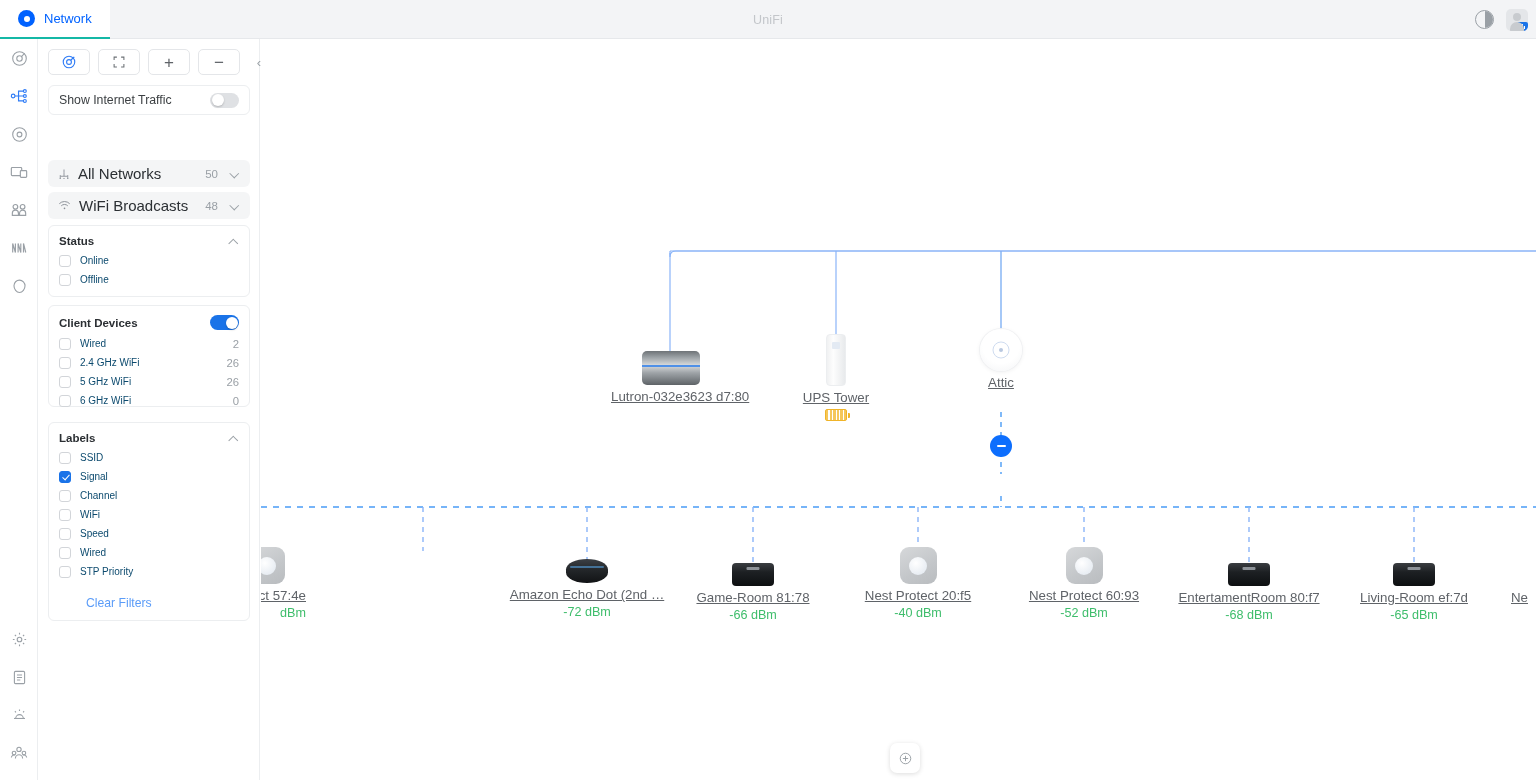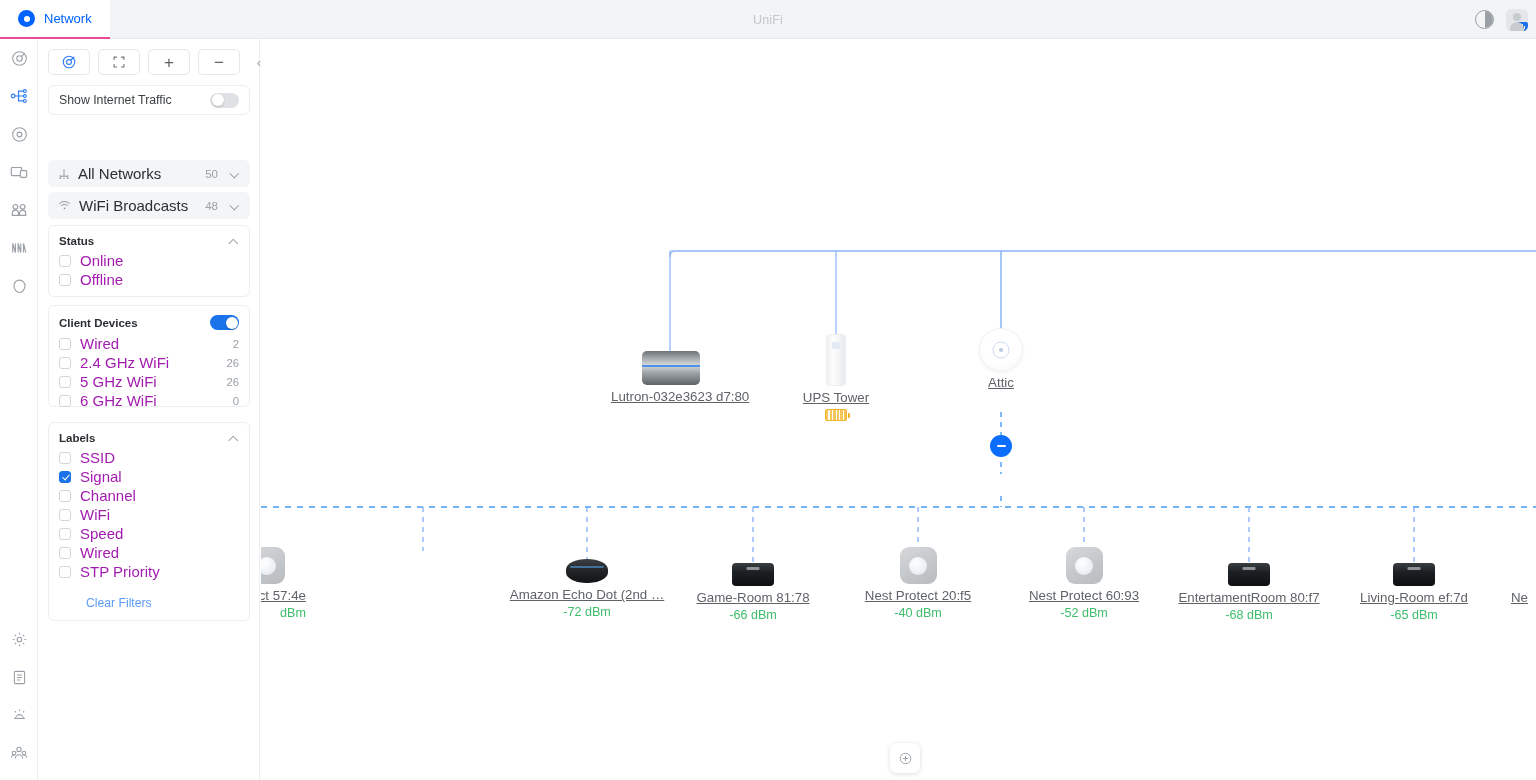--- a/index.html
+++ b/index.html
@@ -44,21 +44,21 @@
   .chev::after {
     content:""; position:absolute; left:0; top:1px;
     width: 6px; height: 6px;
     border-right: 1.3px solid #8b9097; border-bottom: 1.3px solid #8b9097;
     transform: rotate(45deg);
   }
   .tab-network {
     display: flex; align-items: center; gap: 9px;
     padding: 0 18px; height: 39px;
     background: #ffffff;
-    border-bottom: 2px solid #ec4899;
+    border-bottom: 2px solid #14b8a6;
     position: relative; top: 0;
   }
   .tab-network .ni {
     width: 17px; height: 17px; border-radius: 50%;
     background: #0062ff; position: relative; flex:0 0 auto;
   }
   .tab-network .ni::after {
     content:""; position:absolute; left:50%; top:50%;
     width:6px; height:6px; border-radius:50%;
     background:#ffffff; transform: translate(-50%,-50%);
@@ -205,21 +205,21 @@
     width: 12px; height: 12px; border: 1.2px solid #d2d5d9; border-radius: 3px;
     background: #fff; flex: 0 0 auto; position: relative;
   }
   .cbox.checked { background: #1a73e8; border-color: #1a73e8; }
   .cbox.checked::after {
     content:""; position:absolute; left: 3.6px; top: 1.3px;
     width: 3px; height: 6px;
     border-right: 1.6px solid #fff; border-bottom: 1.6px solid #fff;
     transform: rotate(42deg);
   }
-  .cbrow .ct { font-size: 15px; color: #a21caf; }
+  .cbrow .ct { font-size: 10px; color: #0c4a6e; }
   .cbrow .cn { margin-left: auto; font-size: 11.3px; color: #9aa0a6; }
 
   #card-status { top: 186px; height: 72px; }
   #card-clients { top: 266px; height: 102px; }
   #card-labels { top: 383px; height: 199px; }
 
   .clear-filters {
     position: absolute; left: 48px; top: 557px;
     font-size: 12.2px; color: #5b9cf8; cursor: pointer;
   }

